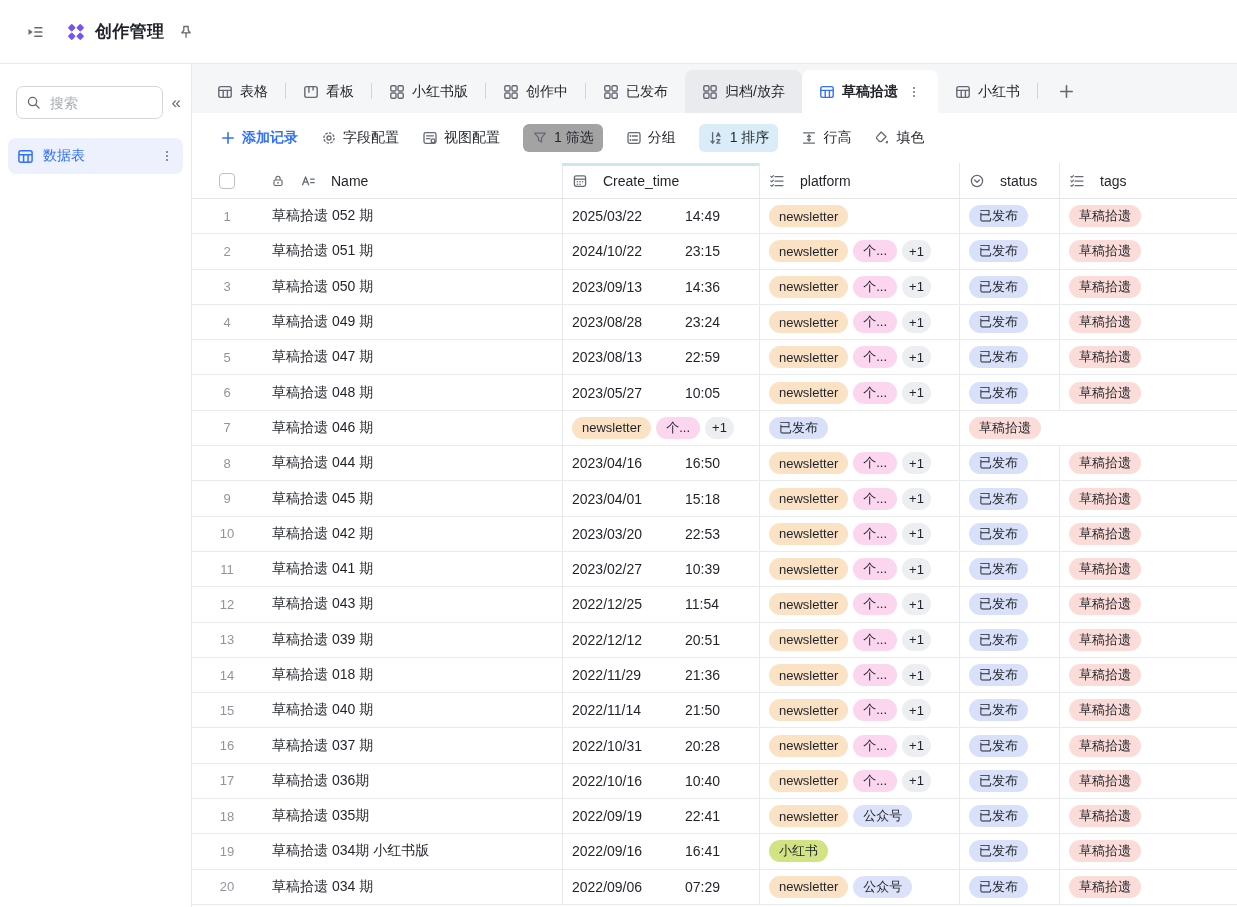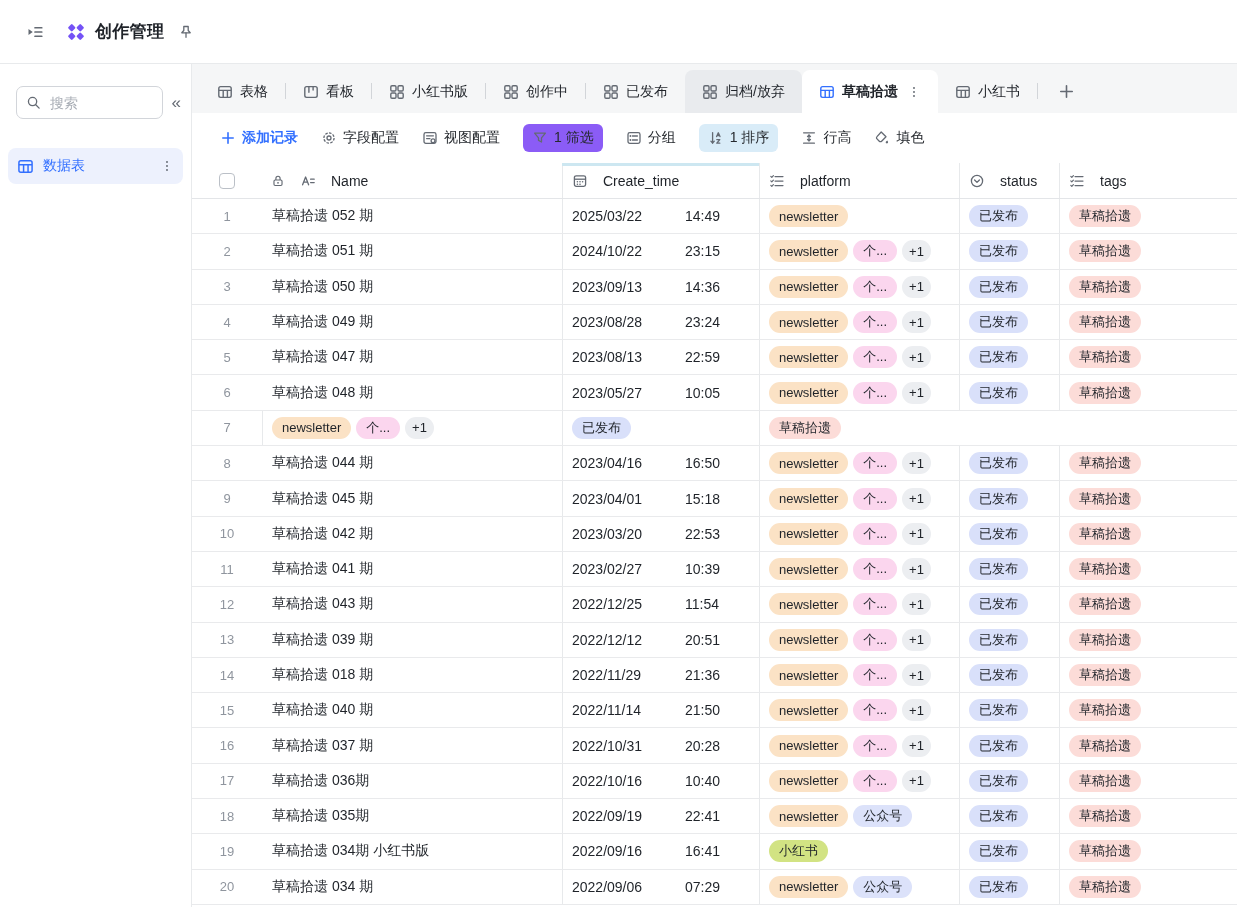--- a/index.html
+++ b/index.html
@@ -22,21 +22,21 @@
   .topbar .pin { margin-left:14px; }
 
   
   .layout { display:flex; height:843px; }
   .sidebar { width:192px; flex:none; border-right:1px solid #e8eaec; background:#fff; padding-top:22px; }
   .search-row { display:flex; align-items:center; padding:0 10px 0 16px; gap:9px; }
   .search-box { flex:1; height:33px; border:1px solid #d2d5da; border-radius:7px; display:flex; align-items:center; gap:7px; padding:0 9px; background:#fff; }
   .search-box input { border:none; outline:none; width:70px; font-size:14px; font-family:inherit; color:#1f2329; background:transparent; }
   .search-box input::placeholder { color:#a8adb5; }
   .collapse-btn { color:#646a73; cursor:pointer; }
-  .side-list { margin-top:29px; }
+  .side-list { margin-top:19px; }
   .side-item { margin:0 8px 8px 8px; height:36px; border-radius:8px; display:flex; align-items:center; gap:9px; padding:0 9px; cursor:pointer; color:#1f2329; }
   .side-item .grow { flex:1; }
   .side-item.active { background:#edf1fd; color:#3370ff; font-weight:400; }
   .side-item.active .lbl { color:#3370ff; }
 
   .main { flex:1; min-width:0; display:flex; flex-direction:column; }
 
   
   .tabstrip { height:49px; flex:none; background:#f5f6f7; display:flex; align-items:flex-end; padding-left:8px; }
   .tab { height:43px; display:flex; align-items:center; gap:7px; padding:0 17px; border-radius:8px 8px 0 0; cursor:pointer; white-space:nowrap; }
@@ -256,21 +256,21 @@
       <div class="tool">
         <span class="ic">
           <svg width="16" height="16" viewBox="0 0 16 16" stroke="currentColor" fill="none" stroke-width="1.3" stroke-linecap="round">
               <rect x="2" y="2.6" width="12" height="10.8" rx="1.8"></rect>
               <path d="M4.6 5.8h6.8M4.6 8.6h3.4"></path>
               <circle cx="11" cy="10.8" r="1.9"></circle>
             </svg>
         </span>
         <span>视图配置</span>
       </div>
-      <div class="tool chip" id="filter-chip" style="background: #8b5cf6;">
+      <div class="tool chip" id="filter-chip" style="background: #a3a3a3;">
         <span class="ic">
           <svg width="16" height="16" viewBox="0 0 16 16" stroke="currentColor" fill="none" stroke-width="1.3" stroke-linejoin="round" stroke-linecap="round">
               <path d="M2.6 3.2h10.8L9.5 7.8v4.2l-3-1.6V7.8z"></path>
             </svg>
         </span>
         <span>1 筛选</span>
       </div>
       <div class="tool">
         <span class="ic">
           <svg width="16" height="16" viewBox="0 0 16 16" stroke="currentColor" fill="none" stroke-width="1.3" stroke-linecap="round">
@@ -487,20 +487,21 @@
             </div>
             <div class="cell cell-pills vline">
               <span class="pill" style="background: rgb(217, 224, 250);">已发布</span>
             </div>
             <div class="cell cell-pills vline">
               <span class="pill" style="background: rgb(252, 220, 216);">草稿拾遗</span>
             </div>
           </div>
           <div class="grid-row trow">
             <div class="cell cell-num">7</div>
+            <div class="cell cell-name">草稿拾遗 046 期</div>
             <div class="cell cell-pills vline">
               <span class="pill" style="background: rgb(251, 226, 197);">newsletter</span>
               <span class="pill" style="background: rgb(251, 214, 238);">个...</span>
               <span class="pill more-chip" style="background: rgb(236, 238, 241);">+1</span>
             </div>
             <div class="cell cell-pills vline">
               <span class="pill" style="background: rgb(217, 224, 250);">已发布</span>
             </div>
             <div class="cell cell-pills vline">
               <span class="pill" style="background: rgb(252, 220, 216);">草稿拾遗</span>

